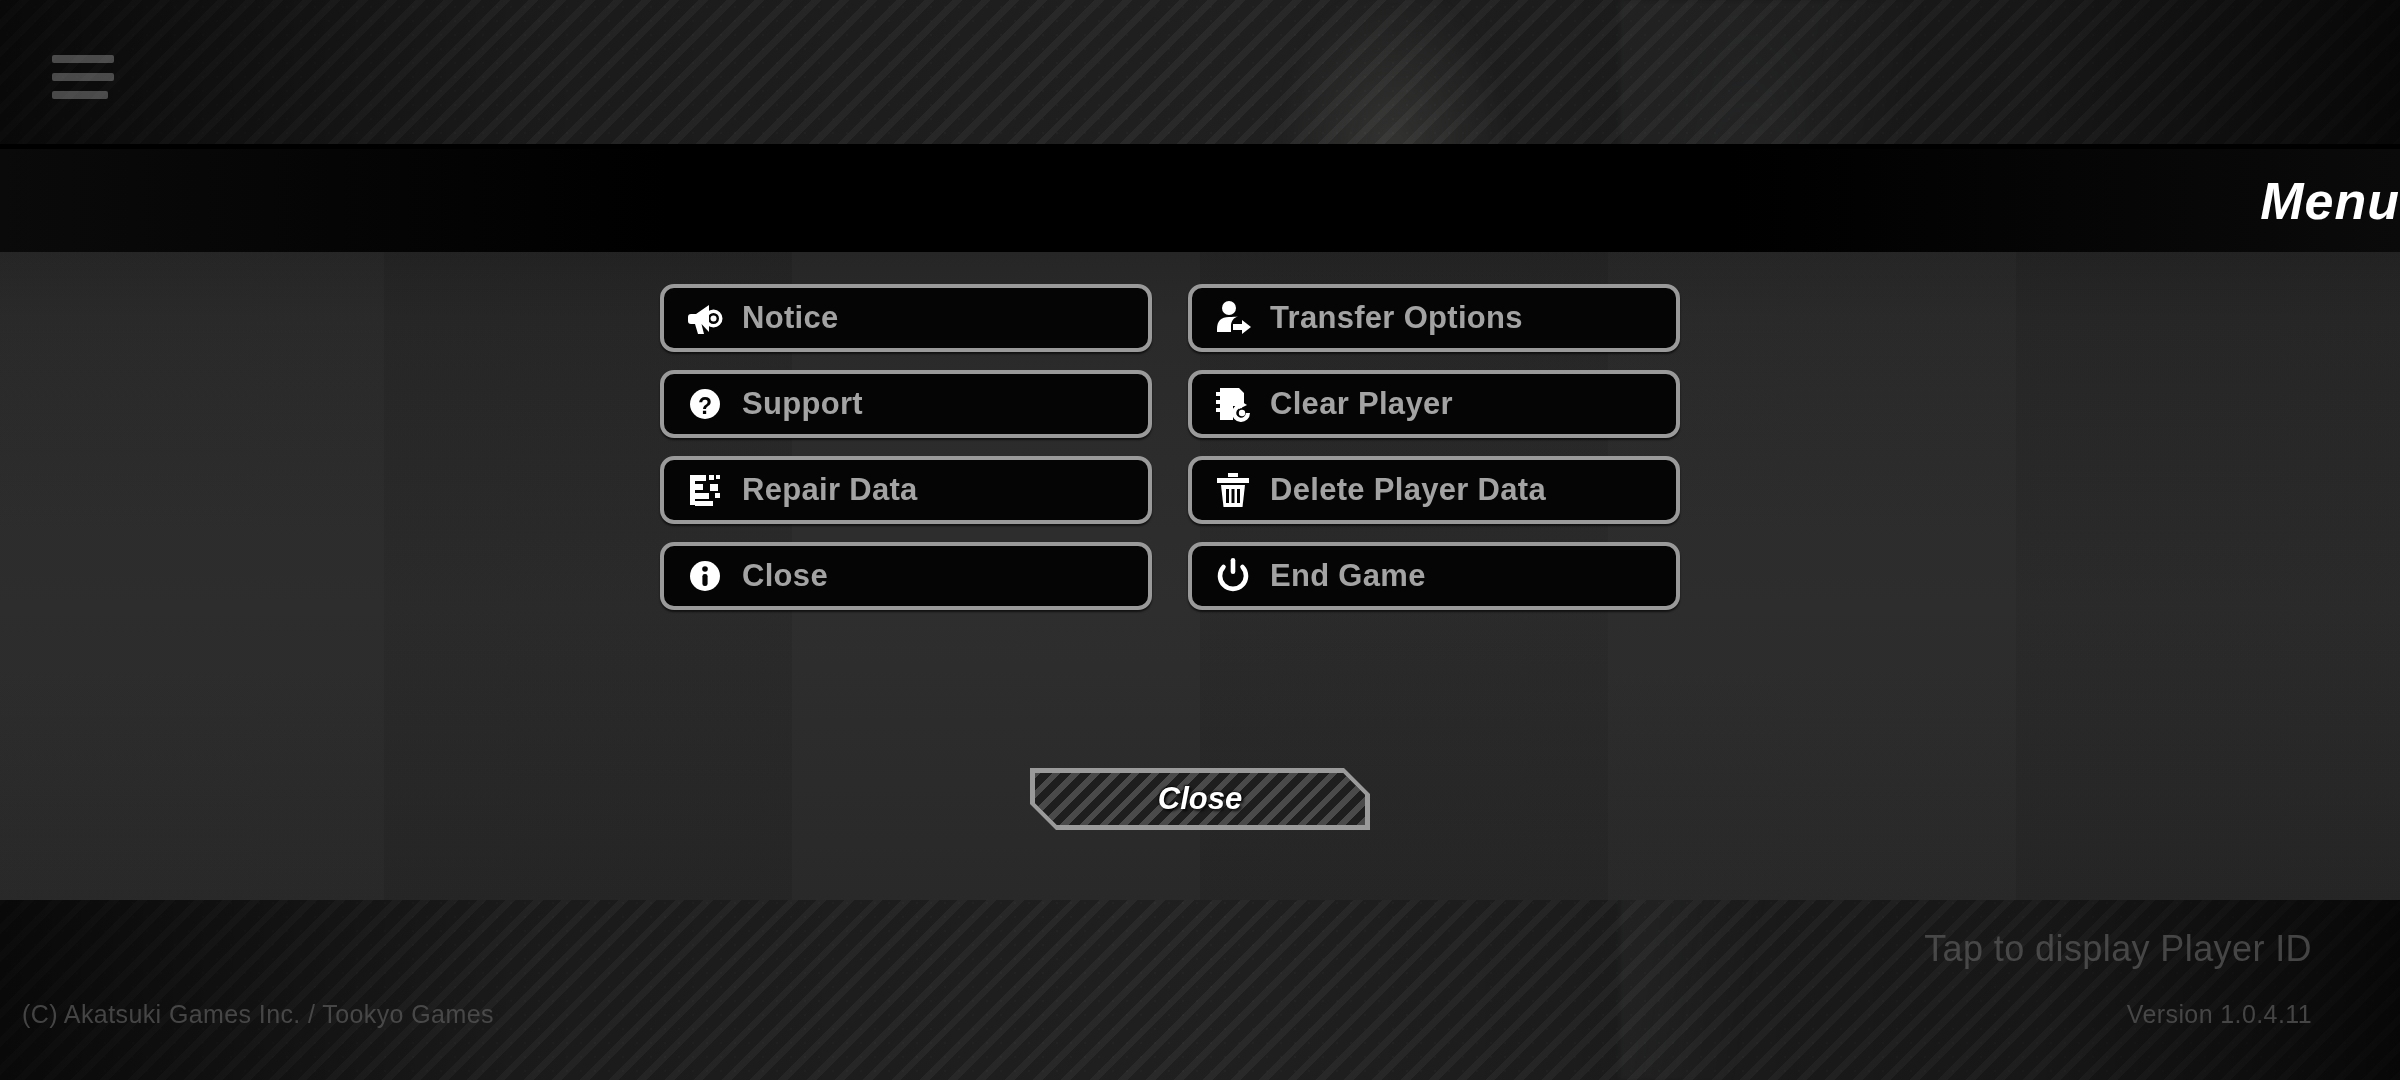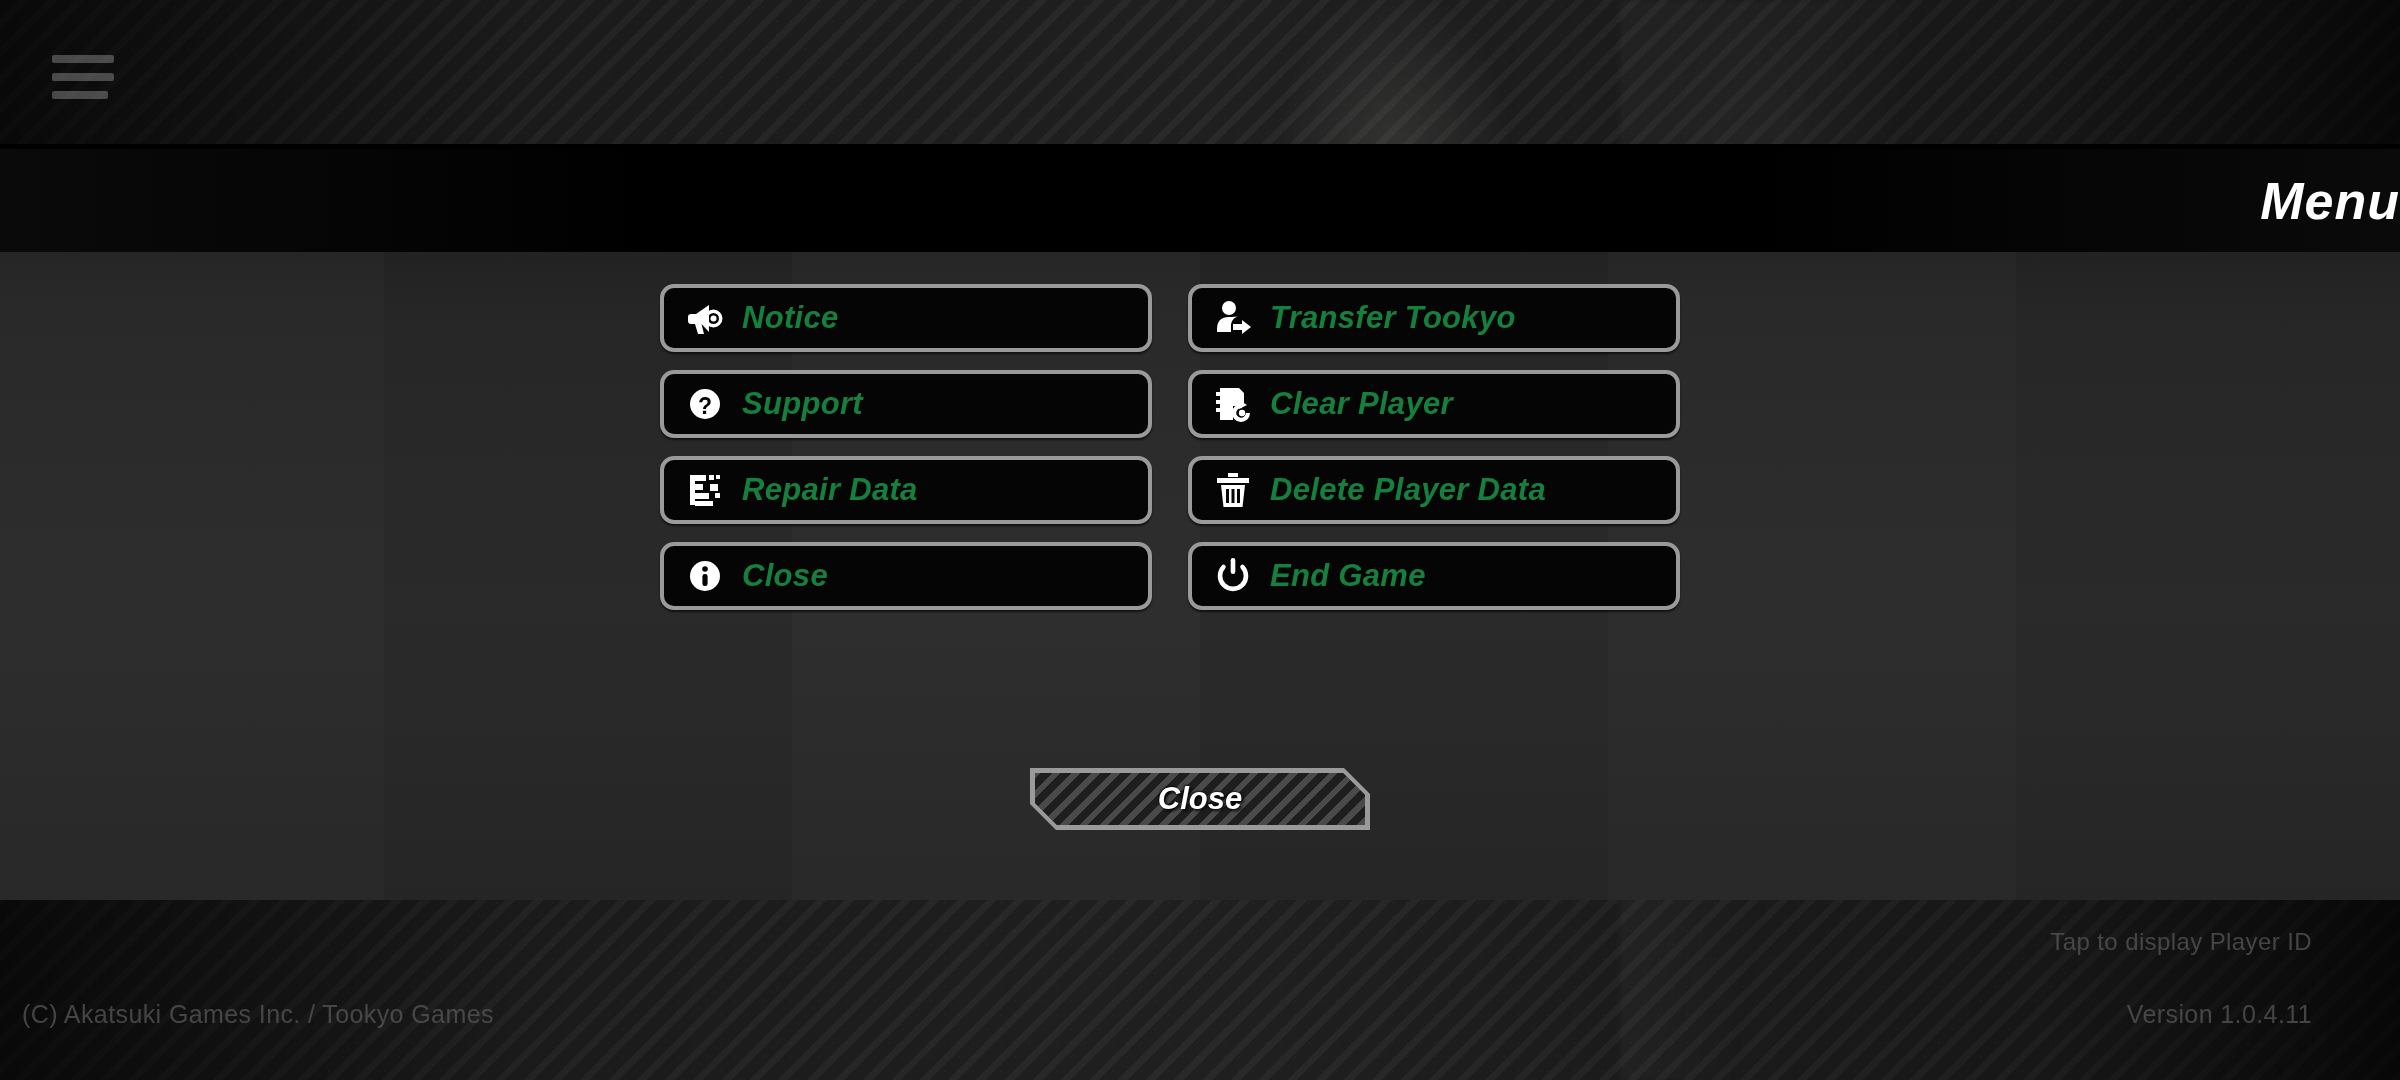--- a/index.html
+++ b/index.html
@@ -78,21 +78,21 @@
 
   
   .bg-text {
     position:absolute;
     color:#5a5a5a;
     font-size:25px;
     letter-spacing:.4px;
     white-space:nowrap;
     opacity:.72;
   }
-  #player-id-hint { right:88px; top:928px; font-size:24px; }
+  #player-id-hint { right:88px; top:928px; font-size:36px; }
   #copyright      { left:22px;  top:1000px; }
   #version        { right:88px; top:1000px; }
 
   
   #menu-panel {
     position:absolute;
     left:0; top:144px;
     width:2400px; height:756px;
     border-top:5px solid #000;
     border-bottom:5px solid #000;
@@ -155,24 +155,23 @@
     box-shadow: 0 2px 2px rgba(0,0,0,.6);
   }
   .menu-btn .ico {
     width:46px; height:46px;
     flex:0 0 46px;
     display:flex; align-items:center; justify-content:center;
     margin-right:14px;
   }
   .menu-btn .ico svg { display:block; }
   .menu-btn .lbl {
-    color:#15803d;
+    color:#a3a3a3;
     font-size:31px;
     font-weight:bold;
-    font-style:italic;
     letter-spacing:.3px;
     white-space:nowrap;
   }
 
   
   #close-wrap {
     position:absolute;
     left:0; right:0; top:516px;
     display:flex; justify-content:center;
   }
@@ -248,21 +247,21 @@
 
       <div class="menu-btn">
         <span class="ico">
           <svg width="44" height="44" viewBox="0 0 44 44">
             <circle cx="18" cy="12" r="7" fill="#fff"></circle>
             <path fill="#fff" d="M18 21 C10 21 6 25 6 33 L6 36 L20 36 L20 30 C20 25 23 21.5 27 20.6 C24.6 21 21.5 21 18 21 Z"></path>
             <rect x="22" y="28" width="10" height="6" fill="#fff"></rect>
             <path fill="#fff" d="M31 24 L40 31 L31 38 Z"></path>
           </svg>
         </span>
-        <span class="lbl">Transfer Tookyo</span>
+        <span class="lbl">Transfer Options</span>
       </div>
 
 
       <div class="menu-btn">
         <span class="ico">
           <svg width="44" height="44" viewBox="0 0 44 44">
             <circle cx="22" cy="22" r="15" fill="#fff"></circle>
             <text x="22" y="31.5" font-family="Liberation Sans, sans-serif" font-size="23" font-weight="bold" fill="#050505" text-anchor="middle">?</text>
           </svg>
         </span>

